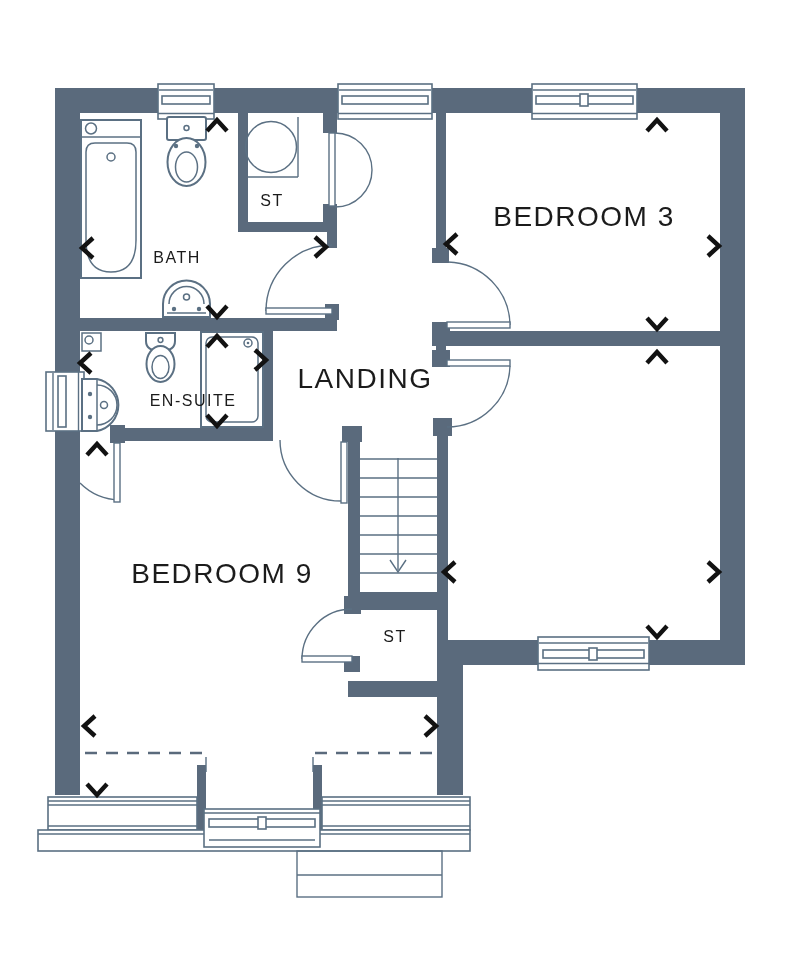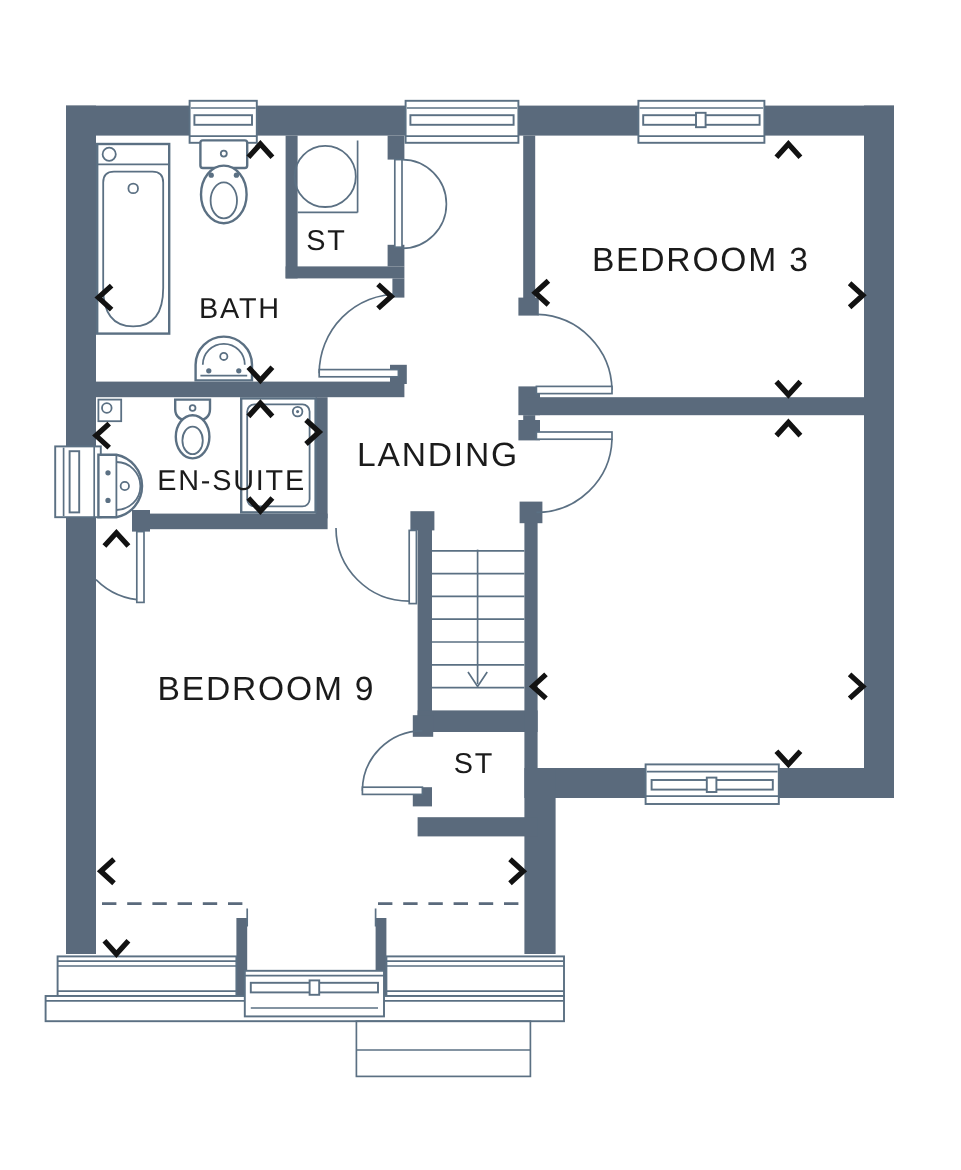--- a/index.html
+++ b/index.html
@@ -13,21 +13,21 @@
   .lnthin{fill:none;stroke:var(--line);stroke-width:1.4;}
   .wfill{fill:#fff;stroke:var(--line);stroke-width:1.6;}
   .fix{fill:#fff;stroke:var(--line);stroke-width:2;}
   .fixthin{fill:none;stroke:var(--line);stroke-width:1.5;}
   .leaf{fill:#fff;stroke:var(--line);stroke-width:1.4;}
   .dot{fill:var(--line);stroke:none;}
   .chev{fill:none;stroke:var(--arrow);stroke-width:4.4;stroke-linecap:butt;stroke-linejoin:miter;}
   .dash{fill:none;stroke:var(--wall);stroke-width:2.4;stroke-dasharray:12 9;}
   .room-label{position:absolute;transform:translate(-50%,-50%);color:var(--text);
       font-size:28px;letter-spacing:1.5px;white-space:nowrap;}
-  .room-label.small{font-size:24px;}
+  .room-label.small{font-size:16px;}
 </style>
 </head>
 <body>
 
 <div id="plan">
   <svg width="801" height="975" viewBox="0 0 801 975">
 
     <g>
       <rect class="wall" x="55" y="88" width="690" height="25"></rect>
       <rect class="wall" x="55" y="88" width="25" height="707"></rect>
@@ -233,20 +233,20 @@
       <polyline class="chev" points="708,236 719,246 708,256"></polyline>
       <polyline class="chev" points="647,131 657,120 667,131"></polyline>
       <polyline class="chev" points="647,318 657,329 667,318"></polyline>
       <polyline class="chev" points="647,363 657,352 667,363"></polyline>
       <polyline class="chev" points="647,626 657,637 667,626"></polyline>
       <polyline class="chev" points="455,562 444,572 455,582"></polyline>
       <polyline class="chev" points="708,562 719,572 708,582"></polyline>
     </g>
   </svg>
 
-  <div class="room-label small" style="left:200px;top:258px;">BATH</div>
+  <div class="room-label small" style="left:177px;top:258px;">BATH</div>
   <div class="room-label small" style="left:272px;top:201px;">ST</div>
   <div class="room-label" style="left:584px;top:217px;text-align:center;">BEDROOM 3</div>
   <div class="room-label small" style="left:193px;top:401px;">EN-SUITE</div>
   <div class="room-label" style="left:365px;top:379px;">LANDING</div>
   <div class="room-label" style="left:222px;top:574px;">BEDROOM 9</div>
   <div class="room-label small" style="left:395px;top:637px;">ST</div>
 </div>
 
 </body></html>

